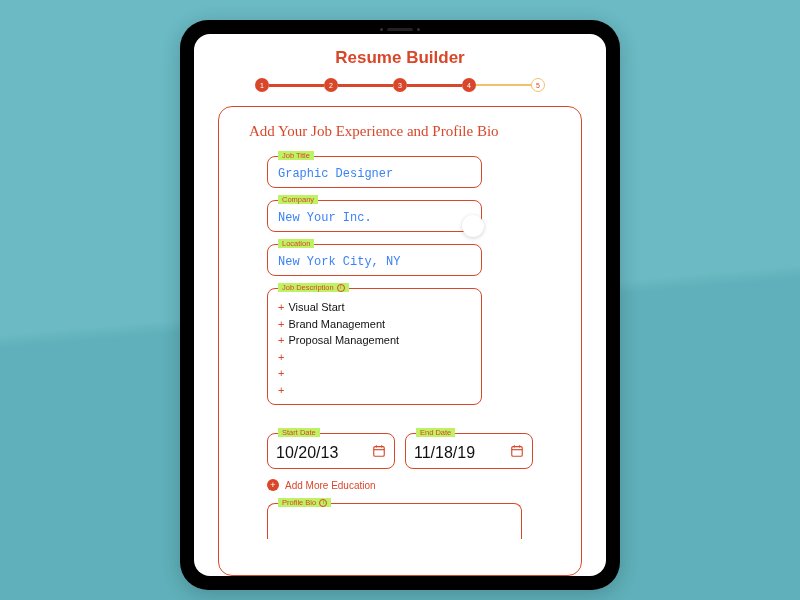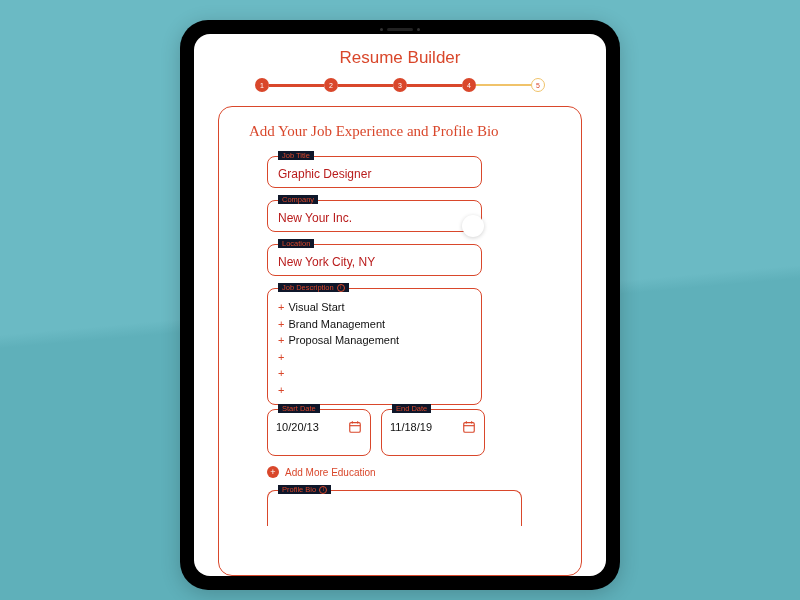--- a/index.html
+++ b/index.html
@@ -35,21 +35,21 @@
     overflow: hidden;
     position: relative;
   }
   .content {
     padding: 14px 22px 0 22px;
   }
   .app-title {
     text-align: center;
     color: #d9472b;
     font-size: 17px;
-    font-weight: 400;
+    font-weight: 700;
     margin-bottom: 10px;
   }
   .stepper {
     display:flex; align-items:center; justify-content:center;
     margin: 0 auto 14px auto;
     width: 290px;
   }
   .step-dot {
     width:14px; height:14px; border-radius:50%;
     background:#d9472b; color:#fff;
@@ -83,56 +83,56 @@
     border:1.5px solid #d9472b;
     border-radius:8px;
     padding: 10px 10px 6px 10px;
     margin-bottom: 12px;
     width: 215px;
     margin-left: 18px;
   }
   .field-label {
     position:absolute;
     top:-6px; left:10px;
-    background:#0f172a;
+    background:#bef264;
     padding:0 4px;
     font-size:7.5px;
     color:#d9472b;
     display:flex; align-items:center; gap:3px;
   }
   .field-value {
-    font-size:12px; color:#b91c1c;
+    font-size:12px; color:#3b82f6;
     border:none; outline:none; background:transparent; width:100%;
-    font-family:Liberation Sans, sans-serif;
+    font-family:Liberation Mono, monospace;
   }
   .desc-box {
     position: relative;
     border:1.5px solid #d9472b;
     border-radius:8px;
     padding: 10px 10px 6px 10px;
-    margin-bottom: 4px;
+    margin-bottom: 28px;
     width: 215px;
     margin-left: 18px;
   }
   .desc-line {
     font-size:11px; color:#111;
     display:flex; gap:4px; line-height:1.5;
   }
   .desc-line .plus { color:#d9472b; font-weight:400; }
   .desc-line.empty .plus { color:#d9472b; }
   .date-row { display:flex; gap:10px; margin-left:18px; margin-bottom:10px; }
   .date-field {
     position:relative;
     border:1.5px solid #d9472b;
     border-radius:8px;
-    padding:10px 8px 21px 8px;
-    width:104px;
-    display:flex; align-items:center; justify-content:space-between;
-  }
-  .date-value { font-size:11px; color:#111; }
+    padding:10px 8px 6px 8px;
+    width:128px;
+    display:flex; align-items:flex-start; justify-content:space-between;
+  }
+  .date-value { font-size:16px; color:#111; }
   .cal-icon {
     width:14px; height:14px;
   }
   .cal-icon svg { display:block; }
   .add-more {
     display:flex; align-items:center; gap:6px;
     margin-left:18px; margin-bottom:12px;
   }
   .add-more .circ {
     width:12px; height:12px; border-radius:50%; background:#d9472b; color:#fff;

